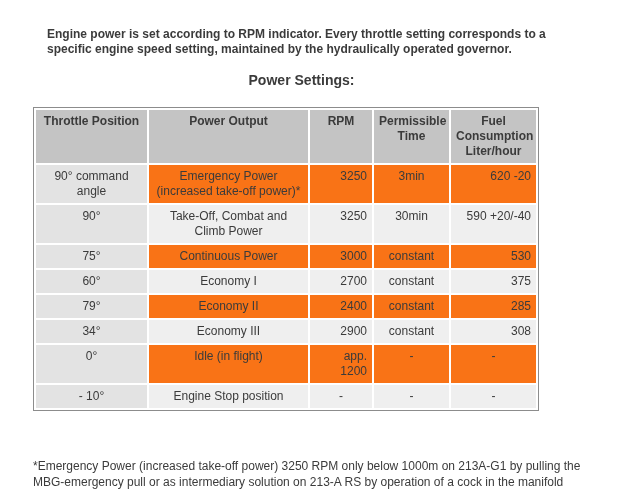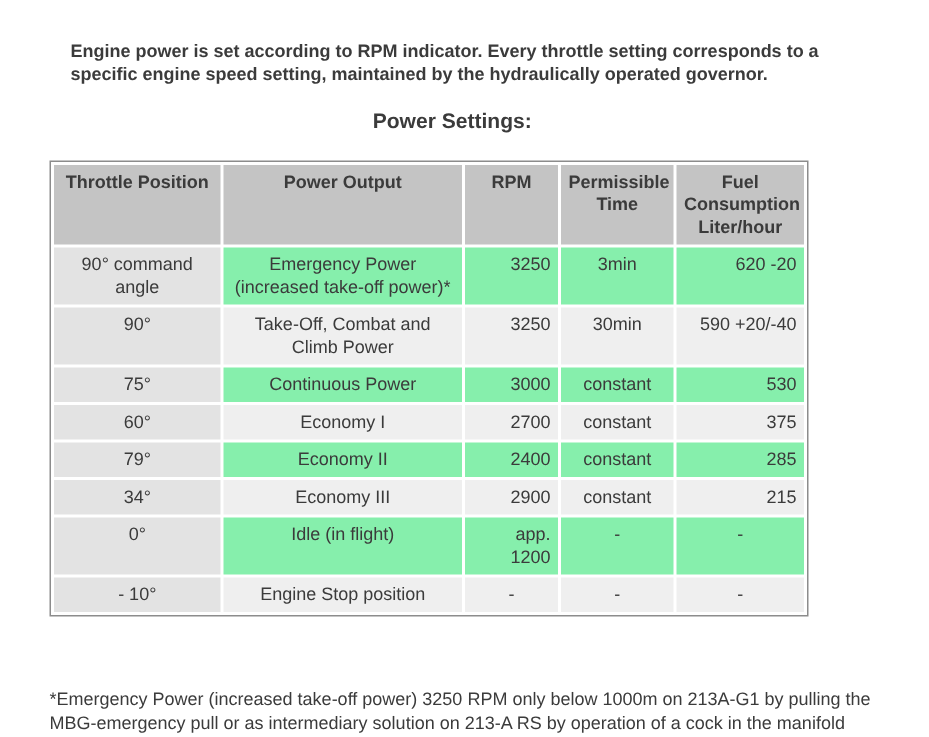--- a/index.html
+++ b/index.html
@@ -50,21 +50,21 @@
   }
   .power-table thead th {
     background: var(--header-bg, #c4c4c4);
     font-weight: bold;
     height: 43px;
   }
   .power-table td.rowhead {
     background: var(--firstcol-bg, #e3e3e3);
   }
   .power-table tr.odd td.body {
-    background: #86efac;
+    background: #f97316;
   }
   .power-table tr.even td.body {
     background: var(--alt-bg, #efefef);
   }
   .power-table td.num {
     text-align: right;
   }
   .footnote {
     width: 548px;
     line-height: 15.5px;
@@ -131,21 +131,21 @@
         <td class="body">Economy II</td>
         <td class="body num">2400</td>
         <td class="body">constant</td>
         <td class="body num">285</td>
       </tr>
       <tr class="even">
         <td class="rowhead">34°</td>
         <td class="body">Economy III</td>
         <td class="body num">2900</td>
         <td class="body">constant</td>
-        <td class="body num">215</td>
+        <td class="body num">308</td>
       </tr>
       <tr class="odd">
         <td class="rowhead">0°</td>
         <td class="body">Idle (in flight)</td>
         <td class="body num">app. 1200</td>
         <td class="body">-</td>
         <td class="body">-</td>
       </tr>
       <tr class="even">
         <td class="rowhead">- 10°</td>

